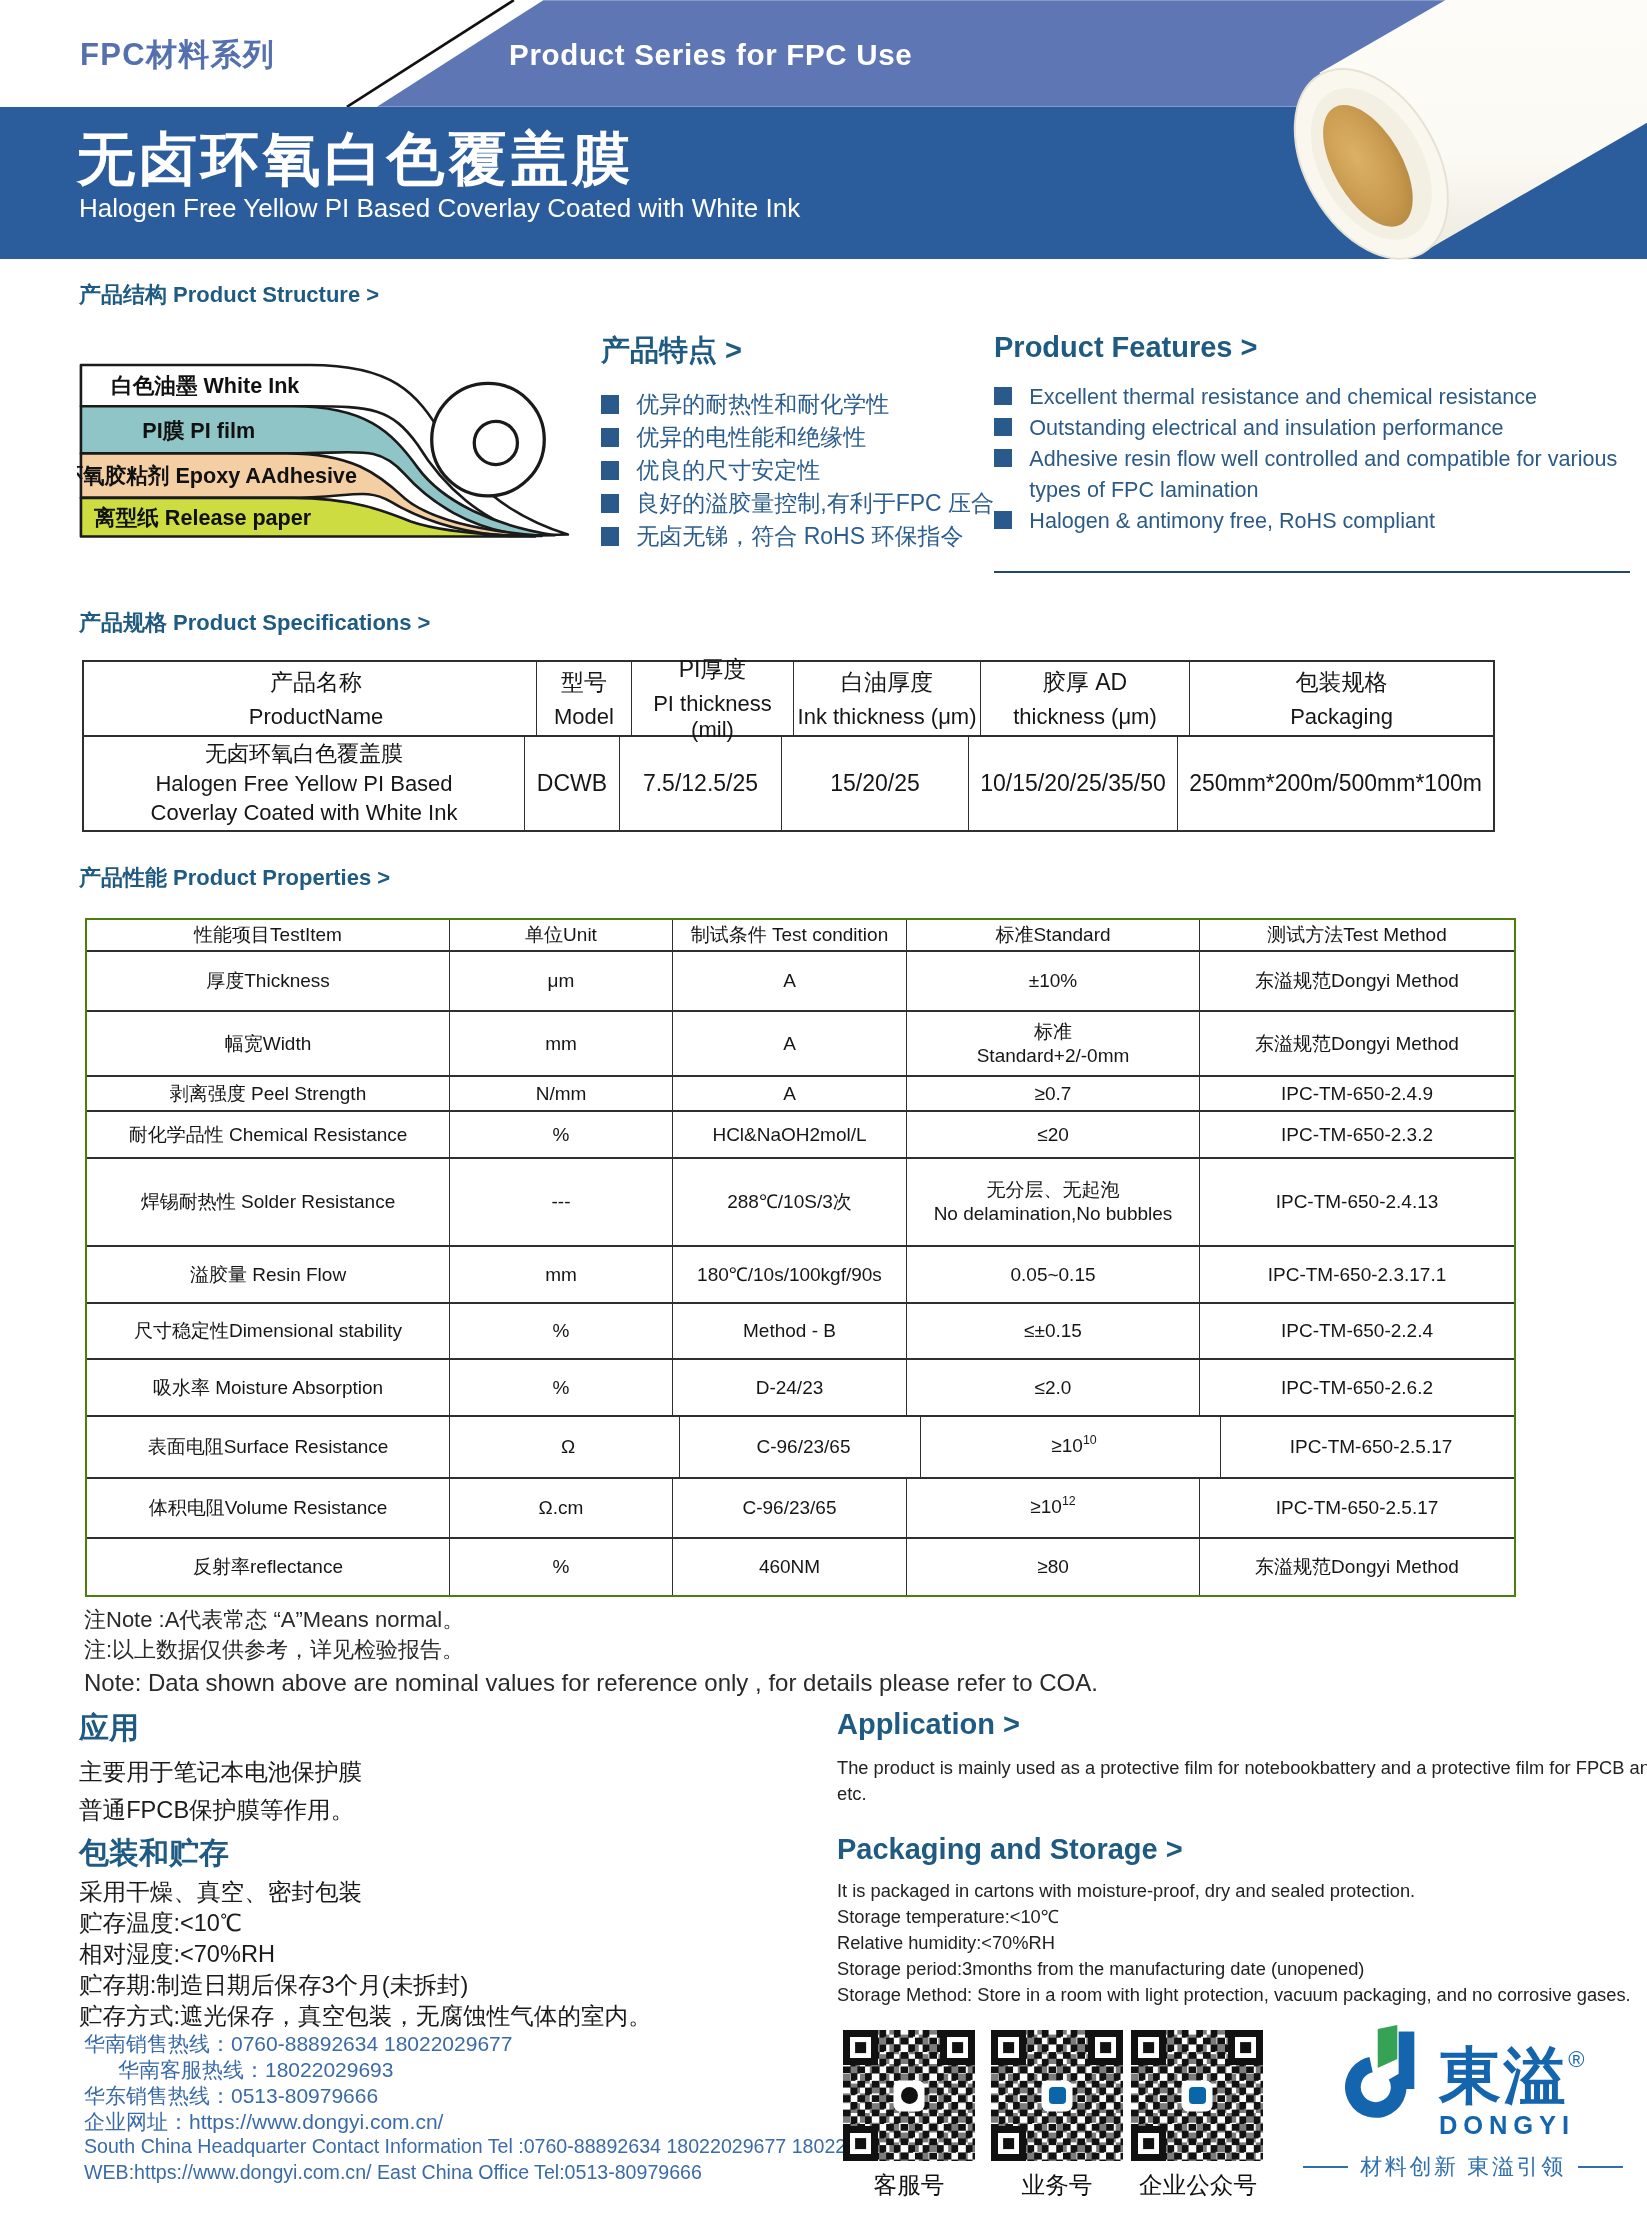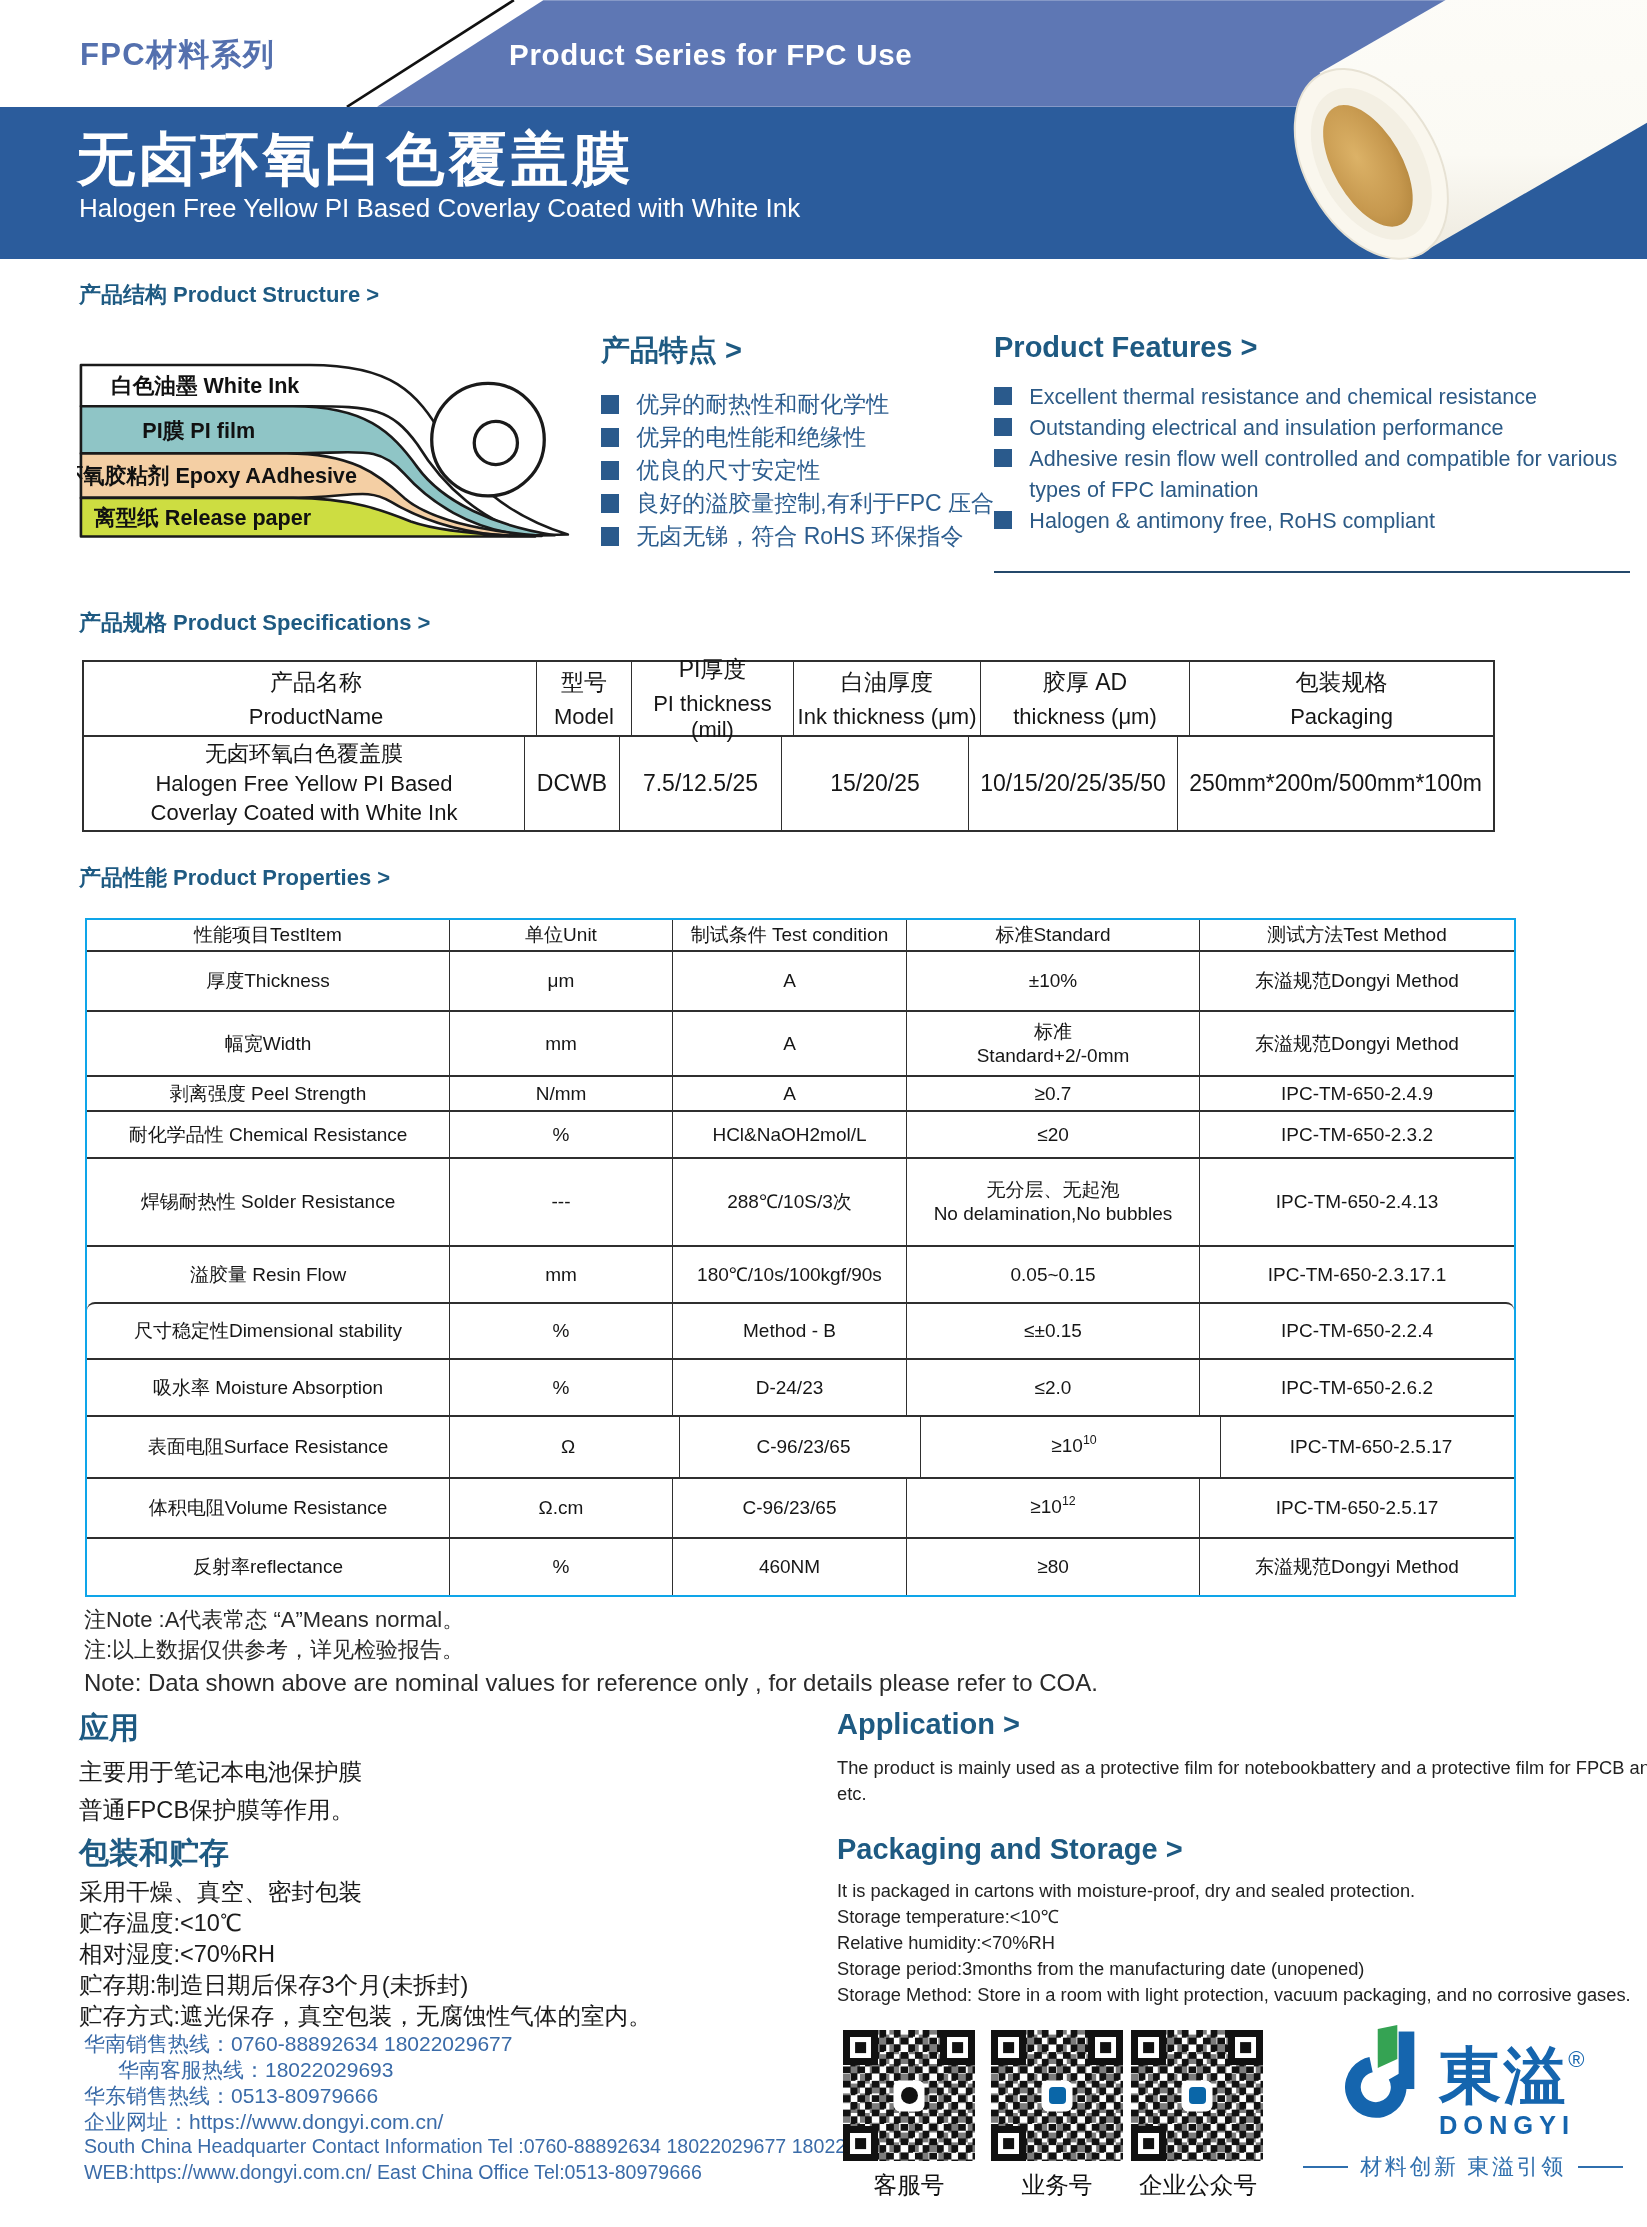--- a/index.html
+++ b/index.html
@@ -43,29 +43,29 @@
   .cell{display:flex;flex-direction:column;justify-content:center;align-items:center;text-align:center;
         border-right:1.3px solid #2f2f2f;box-sizing:border-box;}
   .cell:last-child{border-right:none;}
   .w1{flex:0 0 441px;}.w2{flex:0 0 95px;}.w3{flex:0 0 162px;}.w4{flex:0 0 187px;}.w5{flex:0 0 209px;}.w6{flex:1;}
   .spec .cn{font-size:23px;color:#161616;}
   .spec .en{font-size:22px;color:#161616;margin-top:6.5px;}
   .spec .val{font-size:23px;color:#161616;}
   .spec .nline{font-size:22px;line-height:29.5px;color:#161616;}
 
   
-  .props{position:absolute;left:85px;top:918px;width:1431px;border:2px solid #0ea5e9;box-sizing:border-box;}
+  .props{position:absolute;left:85px;top:918px;width:1431px;border:2px solid #4d7c0f;box-sizing:border-box;}
   .props .row{display:flex;border-top:2px solid #2f2f2f;}
   .props .row:first-child{border-top:none;}
   .props .row>div{display:flex;flex-direction:column;justify-content:center;align-items:center;text-align:center;
         border-right:1.3px solid #2f2f2f;box-sizing:border-box;font-size:19px;color:#161616;line-height:23.6px;}
   .props .row>div:last-child{border-right:none;}
   .p1{flex:0 0 363px;}.p2{flex:0 0 223px;}.p3{flex:0 0 234px;}.p4{flex:0 0 293px;}.p5{flex:1;}
   .hh{height:30px;}.h1{height:58px;}.h2{height:63px;}.h3{height:33px;}.h4{height:45px;}.h5{height:86px;}
-  .h6{height:55px;}.h7{height:54px;border-radius:8px;}.h8{height:55px;}.h9{height:60px;gap:7px;}.h10{height:58px;}.h11{height:56px;}
+  .h6{height:55px;}.h7{height:54px;}.h8{height:55px;}.h9{height:60px;gap:7px;}.h10{height:58px;}.h11{height:56px;}
   .sup{font-size:12.4px;position:relative;top:-7.9px;}
 
   
   .notes{position:absolute;left:84px;top:1605px;color:#2a2a2a;}
   .notes .n1,.notes .n2{font-size:22px;line-height:29.5px;}
   .notes .n3{font-size:24px;margin-top:5.2px;}
 
   
   .h-cnbig{position:absolute;font-size:30px;font-weight:bold;color:#1e5a82;}
   .h-enbig{position:absolute;font-size:29px;font-weight:bold;color:#1e5a82;}

